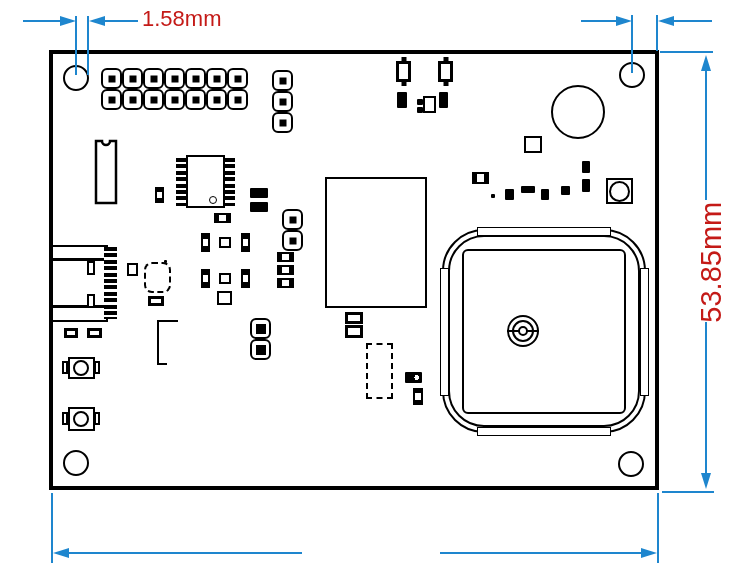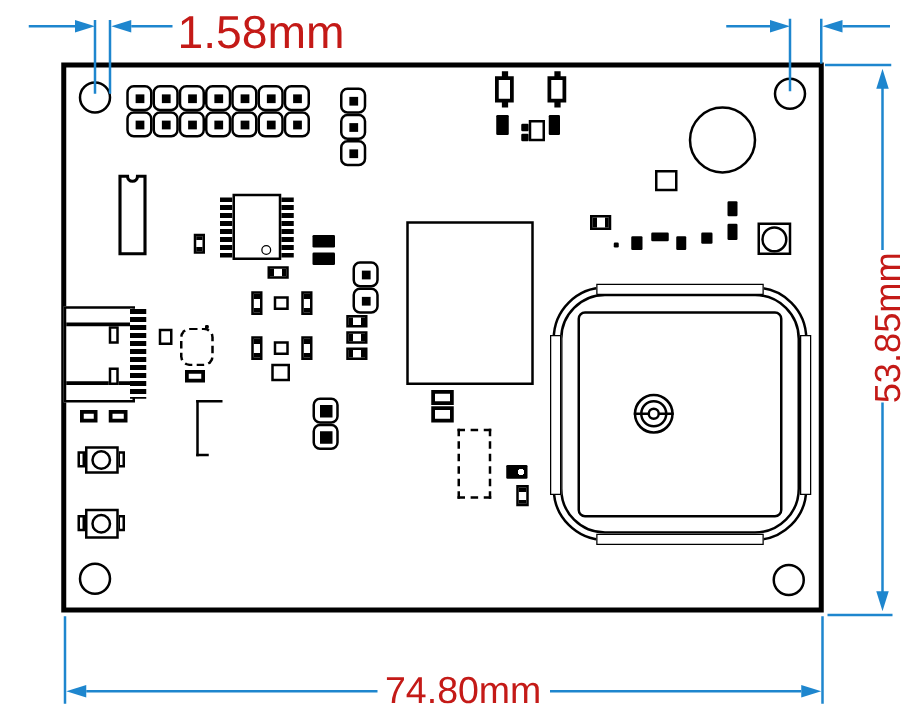--- a/index.html
+++ b/index.html
@@ -11,21 +11,21 @@
   #canvas{position:relative;width:738px;height:571px;background:#fff;overflow:hidden;
           font-family:"Liberation Sans", sans-serif;}
   .abs{position:absolute;box-sizing:border-box;}
   
   .dline{position:absolute;background:var(--blue);}
   .arr{position:absolute;width:0;height:0;}
   .arr.r{border-top:5px solid transparent;border-bottom:5px solid transparent;border-left:16px solid var(--blue);}
   .arr.l{border-top:5px solid transparent;border-bottom:5px solid transparent;border-right:16px solid var(--blue);}
   .arr.u{border-left:5px solid transparent;border-right:5px solid transparent;border-bottom:16px solid var(--blue);}
   .arr.d{border-left:5px solid transparent;border-right:5px solid transparent;border-top:16px solid var(--blue);}
-  .dimtext{position:absolute;color:var(--red);font-size:37px;line-height:1.05;white-space:nowrap;}
+  .dimtext{position:absolute;color:var(--red);font-size:22px;line-height:1.05;white-space:nowrap;}
   
   .board{position:absolute;box-sizing:border-box;border:4px solid var(--blk);background:#fff;}
   .hole{position:absolute;box-sizing:border-box;border:2px solid var(--blk);border-radius:50%;background:#fff;}
   .hdr{position:absolute;display:grid;}
   .pin{width:21px;height:21px;box-sizing:border-box;border:2.5px solid var(--blk);border-radius:6px;background:#fff;position:relative;}
   .pin::after{content:"";position:absolute;left:50%;top:50%;width:7px;height:7px;background:var(--blk);transform:translate(-50%,-50%);}
   .pin.big::after{width:10px;height:10px;}
   .frame{position:absolute;box-sizing:border-box;border:2.5px solid var(--blk);background:#fff;}
   .frame2{position:absolute;box-sizing:border-box;border:2px solid var(--blk);background:#fff;}
   .blkbox{position:absolute;background:var(--blk);border-radius:1px;}
@@ -205,17 +205,16 @@
   <div class="arr u" style="left:701px;top:55px;"></div>
   <div class="dline" style="left:705px;top:69px;width:2px;height:131px;"></div>
   <div class="dimtext" style="left:650px;top:247px;width:122px;text-align:center;font-size:29px;transform:rotate(-90deg);">53.85mm</div>
   <div class="dline" style="left:705px;top:322px;width:2px;height:152px;"></div>
   <div class="arr d" style="left:701px;top:473px;"></div>
 
   <div class="dline" style="left:51px;top:493px;width:2px;height:70px;"></div>
   <div class="dline" style="left:657px;top:493px;width:2px;height:70px;"></div>
   <div class="arr l" style="left:53px;top:548px;"></div>
   <div class="dline" style="left:69px;top:552px;width:233px;height:2px;"></div>
-  <div class="dimtext" style="left:308px;top:537px;font-size:30px;">74.80mm</div>
   <div class="dline" style="left:440px;top:552px;width:201px;height:2px;"></div>
   <div class="arr r" style="left:641px;top:548px;"></div>
 
 </div>
 
 </body></html>

